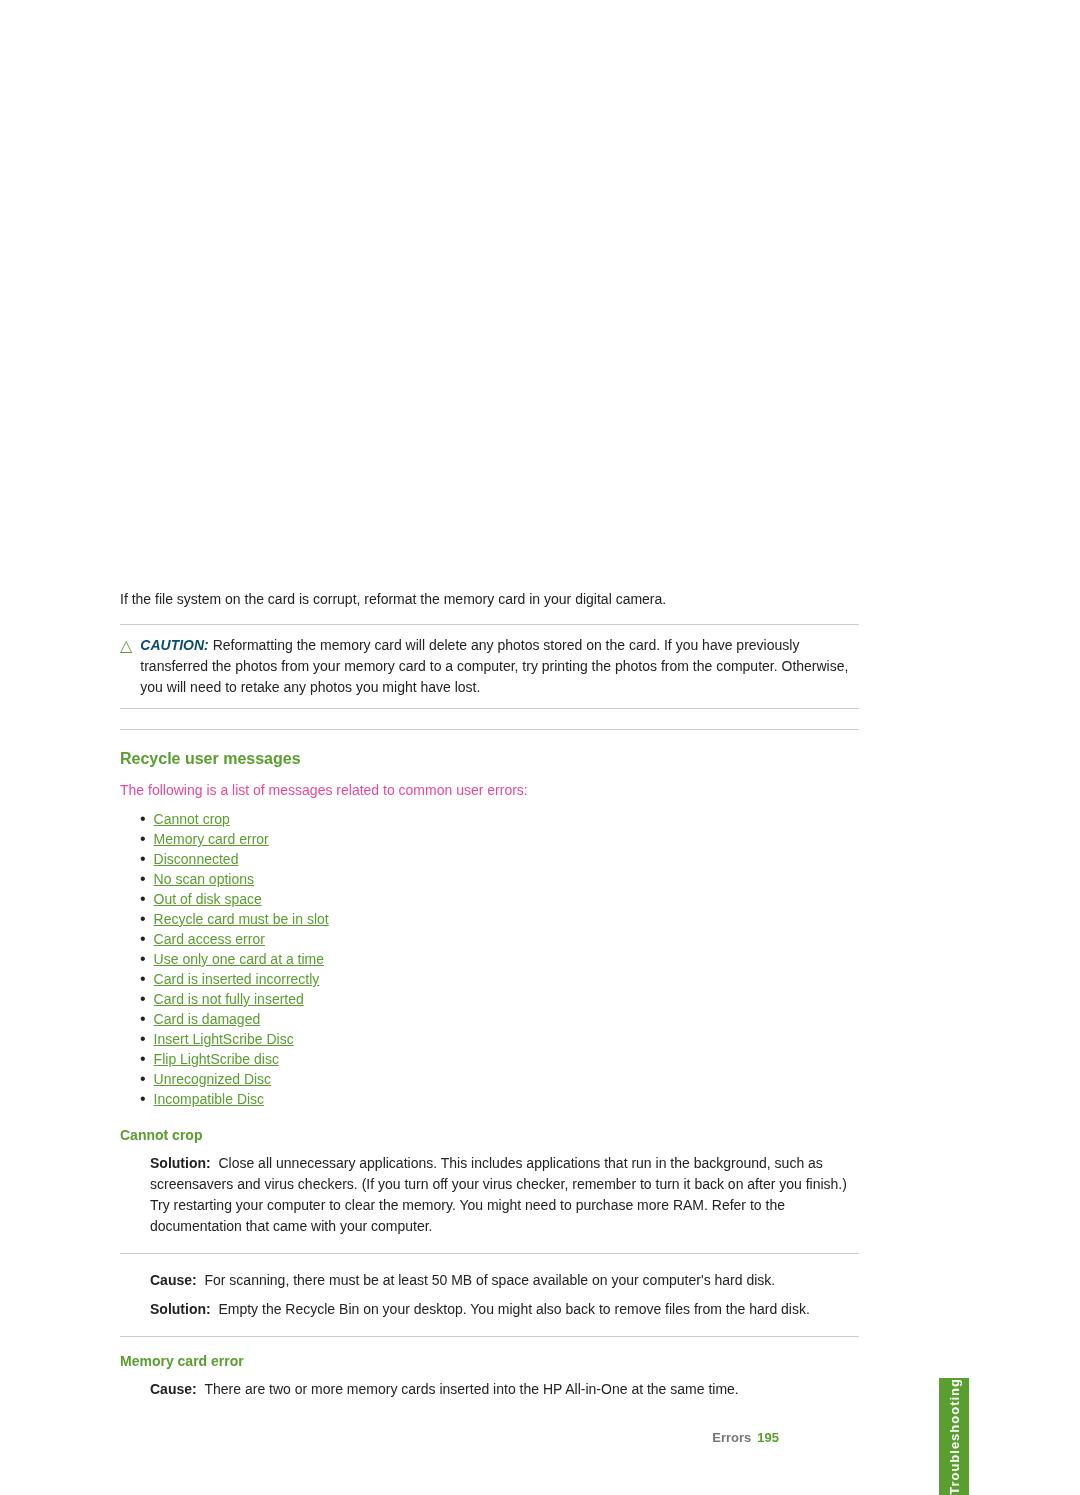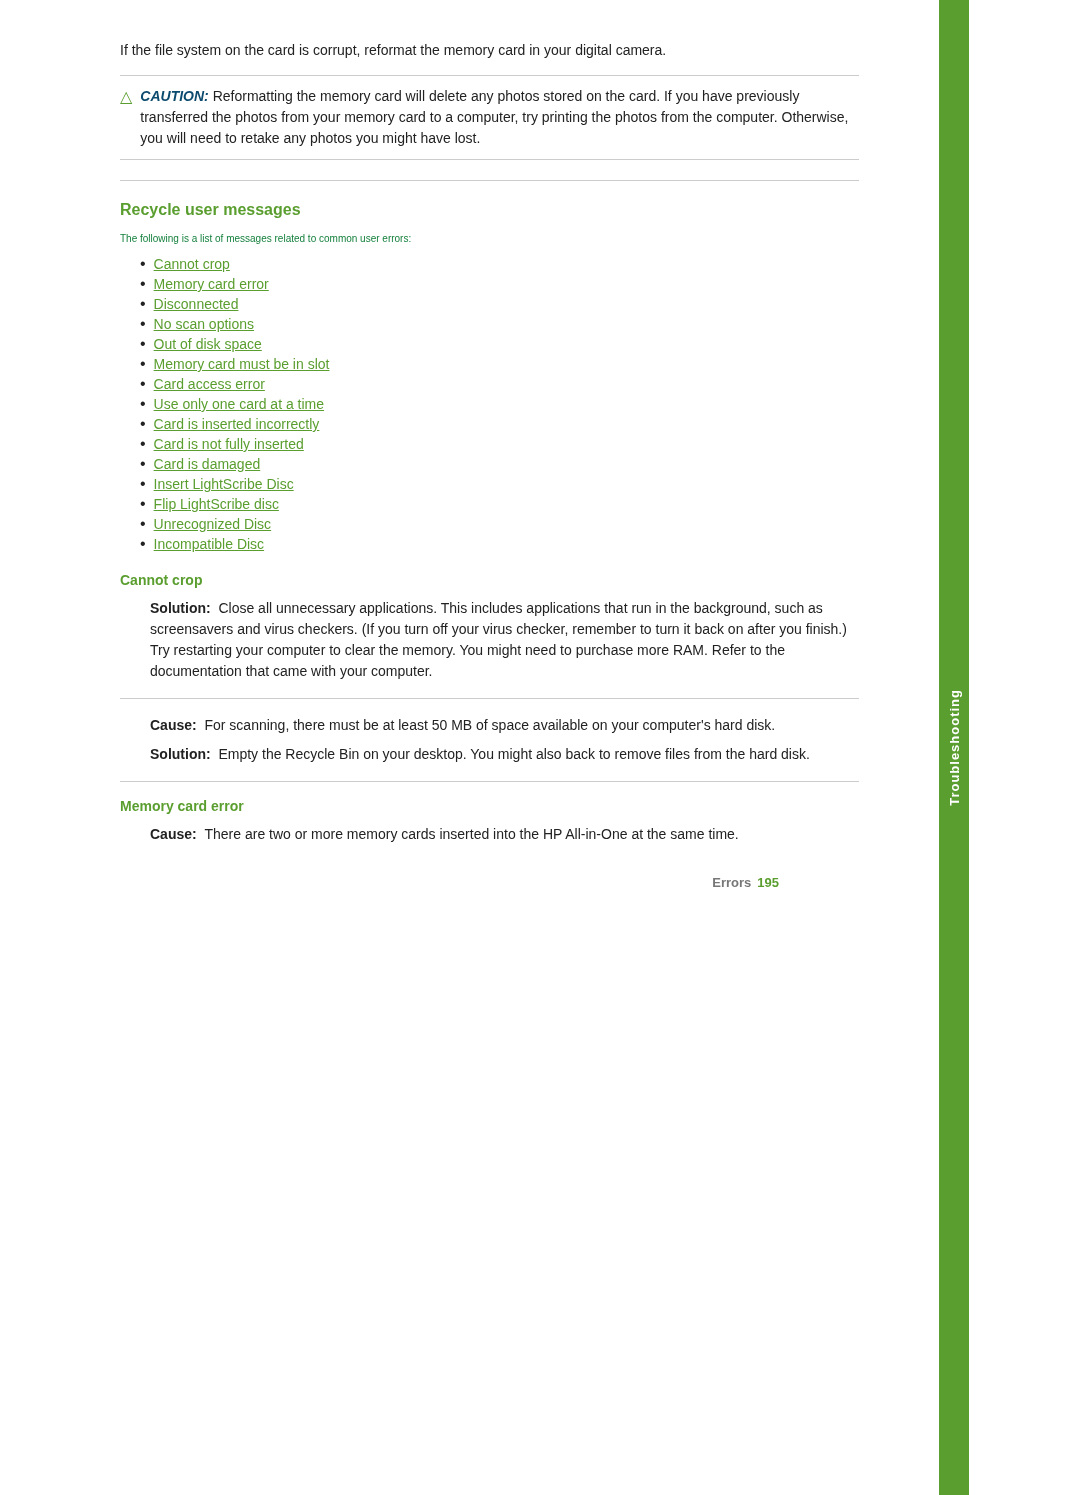--- a/index.html
+++ b/index.html
@@ -10,20 +10,21 @@
       background: #fff;
       width: 1080px;
       min-height: 1495px;
       position: relative;
     }
 
     .page-wrapper {
       display: flex;
       width: 969px;
       min-height: 1495px;
+      align-items: flex-end;
     }
 
     .main-content {
       flex: 1;
       padding: 40px 80px 40px 120px;
       max-width: 1020px;
     }
 
     .sidebar-tab {
       width: 30px;
@@ -93,24 +94,24 @@
 
     
     .section-heading {
       color: #5a9e2f;
       font-size: 16px;
       font-weight: bold;
       margin-bottom: 12px;
     }
 
     .section-intro {
-      font-size: 10px;
+      font-size: 14px;
       line-height: 1.5;
       margin-bottom: 10px;
-      color: #15803d;
+      color: #ec4899;
     }
 
     .bullet-list {
       list-style: none;
       margin-left: 20px;
       margin-bottom: 20px;
     }
 
     .bullet-list li {
       display: flex;
@@ -228,21 +229,21 @@
         <li>
             <span class="bullet-dot">•</span>
             <span class="bullet-link">No scan options</span>
           </li>
         <li>
             <span class="bullet-dot">•</span>
             <span class="bullet-link">Out of disk space</span>
           </li>
         <li>
             <span class="bullet-dot">•</span>
-            <span class="bullet-link">Memory card must be in slot</span>
+            <span class="bullet-link">Recycle card must be in slot</span>
           </li>
         <li>
             <span class="bullet-dot">•</span>
             <span class="bullet-link">Card access error</span>
           </li>
         <li>
             <span class="bullet-dot">•</span>
             <span class="bullet-link">Use only one card at a time</span>
           </li>
         <li>

